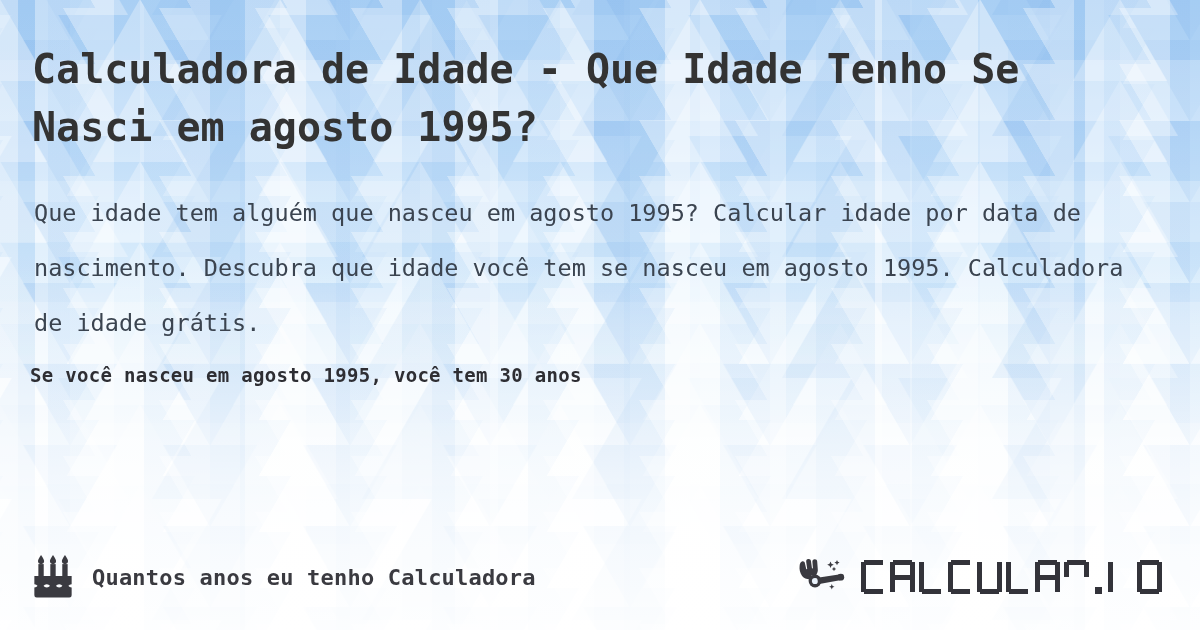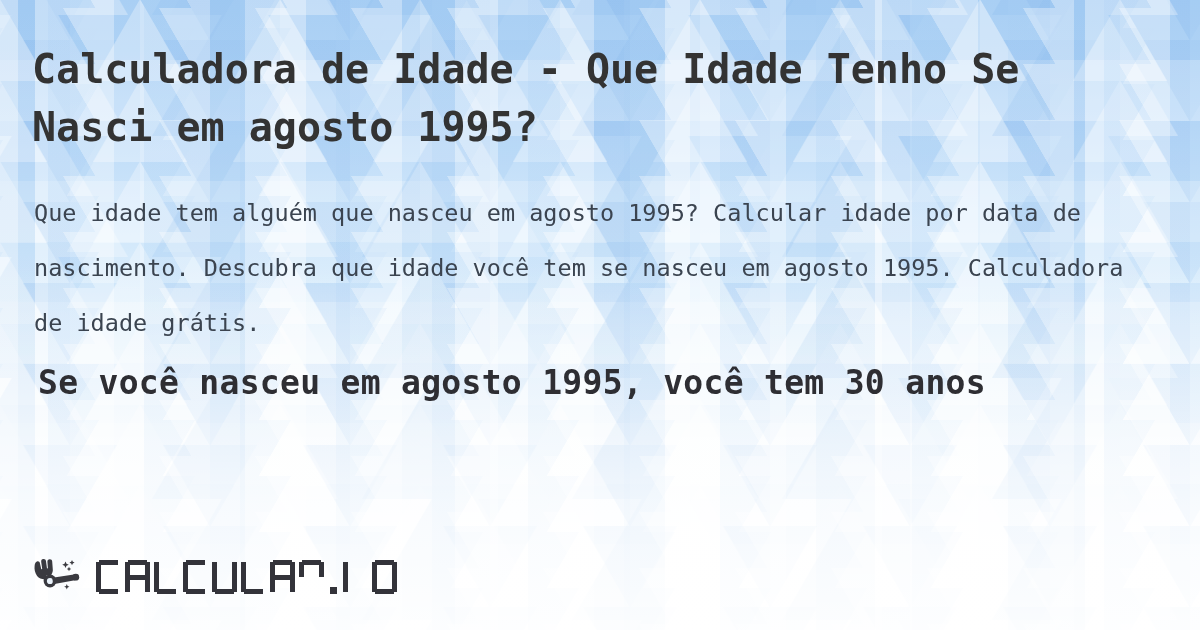--- a/index.html
+++ b/index.html
@@ -108,23 +108,23 @@
     line-height: 55px;
     font-weight: normal;
     color: #3b4450;
   }
 
   .result {
     position: absolute;
     left: 30px;
     top: 354px;
     width: 1150px;
-    margin: 8px;
-    font-family: "DejaVu Sans Mono", "Liberation Mono", monospace;
-    font-size: 33px;
+    margin: 0;
+    font-family: "DejaVu Sans Mono", "Liberation Mono", monospace;
+    font-size: 19px;
     line-height: 42px;
     font-weight: bold;
     color: #2e2e33;
     letter-spacing: 0.3px;
   }
 
   
   .footer {
     position: absolute;
     left: 0;
@@ -216,20 +216,37 @@
   <div class="content">
 
     <h1 class="title">Calculadora de Idade - Que Idade Tenho Se Nasci em agosto 1995?</h1>
 
     <p class="lede">Que idade tem alguém que nasceu em agosto 1995? Calcular idade por data de nascimento. Descubra que idade você tem se nasceu em agosto 1995. Calculadora de idade grátis.</p>
 
     <p class="result">Se você nasceu em agosto 1995, você tem 30 anos</p>
 
     <div class="footer">
 
+      <div class="brand-left">
+        <svg class="cake-icon" viewBox="0 0 48 46" aria-hidden="true">
+
+          <path d="M11.5 0 C 9.4 3.2 8.3 5.0 8.3 6.4 a3.2 3.2 0 0 0 6.4 0 C 14.7 5.0 13.6 3.2 11.5 0 Z" fill="#3a3a40"></path>
+          <path d="M24.0 0 C 21.9 3.2 20.8 5.0 20.8 6.4 a3.2 3.2 0 0 0 6.4 0 C 27.2 5.0 26.1 3.2 24.0 0 Z" fill="#3a3a40"></path>
+          <path d="M36.5 0 C 34.4 3.2 33.3 5.0 33.3 6.4 a3.2 3.2 0 0 0 6.4 0 C 39.7 5.0 38.6 3.2 36.5 0 Z" fill="#3a3a40"></path>
+
+          <rect x="8.7" y="9.5" width="5.6" height="12.5" fill="#3a3a40"></rect>
+          <rect x="21.2" y="9.5" width="5.6" height="12.5" fill="#3a3a40"></rect>
+          <rect x="33.7" y="9.5" width="5.6" height="12.5" fill="#3a3a40"></rect>
+
+          <path d="M4.5 22 h39 v8.5 c-3.3 0-3.3 3.1-6.5 3.1s-3.2-3.1-6.5-3.1-3.2 3.1-6.5 3.1-3.2-3.1-6.5-3.1-3.2 3.1-6.5 3.1S7.8 30.5 4.5 30.5 Z" fill="#3a3a40"></path>
+
+          <path d="M4.5 33.9 c3.3 0 3.3-3.1 6.5-3.1s3.2 3.1 6.5 3.1 3.2-3.1 6.5-3.1 3.2 3.1 6.5 3.1 3.2-3.1 6.5-3.1 3.2 3.1 6.5 3.1 V 42 a2.4 2.4 0 0 1 -2.4 2.4 H 6.9 A 2.4 2.4 0 0 1 4.5 42 Z" fill="#3a3a40"></path>
+        </svg>
+        <span class="brand-left-text">Quantos anos eu tenho Calculadora</span>
+      </div>
 
       <div class="brand-right">
         <svg class="wand-icon" viewBox="0 0 56 40" aria-hidden="true">
 
           <path d="M7.0 4.5 c1.6-0.5 2.6 0.3 2.9 1.7 l1.4 6.1 0.9-0.2 -1.0-7.2 c-0.2-1.6 0.6-2.6 2.1-2.8 1.5-0.2 2.5 0.6 2.7 2.1 l1.0 7.2 0.9-0.2 -0.5-6.4 c-0.1-1.5 0.8-2.5 2.3-2.6 1.4-0.1 2.4 0.8 2.5 2.3 l0.6 8.0 c0.1 1.4-0.1 2.3-0.6 3.4 l-1.6 3.4 -3.9-1.0 -0.5 3.8 c-3.6 0.5-7.0-0.6-9.1-3.2 C 4.9 15.9 4.2 12.4 4.6 9.0 4.8 6.6 5.6 4.9 7.0 4.5 Z" fill="#3a3a40"></path>
 
           <circle cx="20.0" cy="24.0" r="6.4" fill="#3a3a40"></circle>
           <circle cx="20.0" cy="24.0" r="3.1" fill="#eaf3fc"></circle>
 
           <path d="M22.4 20.8 L45.4 17.3 a2.9 2.9 0 0 1 0.9 5.7 L 23.0 27.2 Z" fill="#3a3a40"></path>

